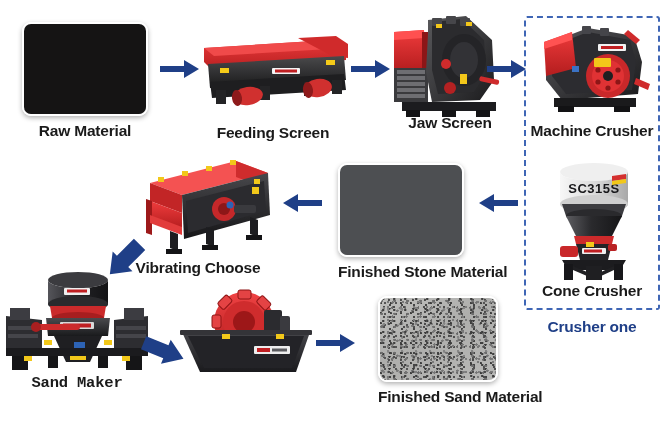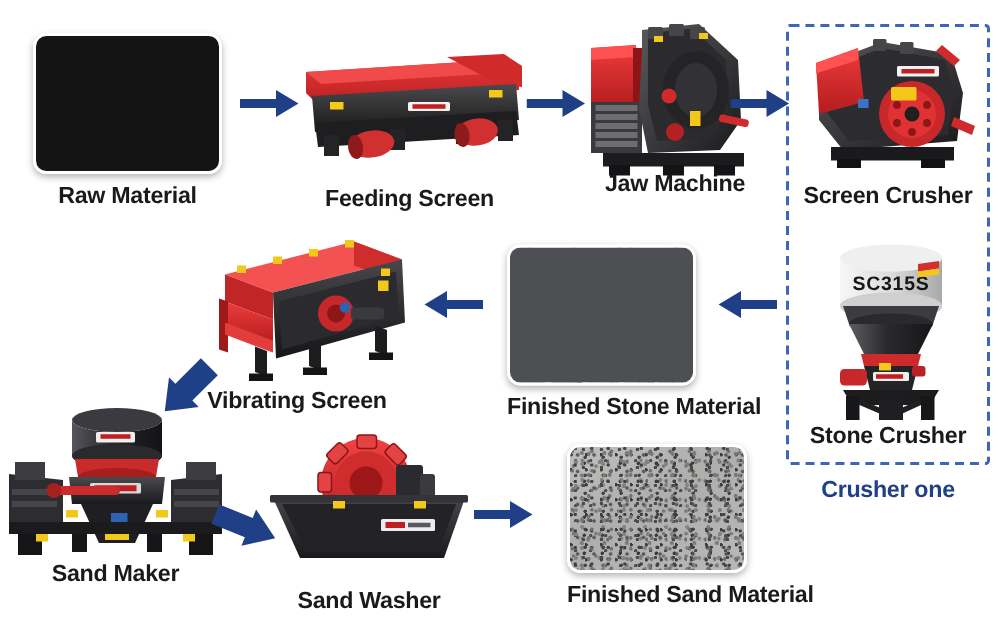--- a/index.html
+++ b/index.html
@@ -234,21 +234,21 @@
         <rect x="72" y="60" width="7" height="10" fill="#f3c71a"></rect>
         <rect x="48" y="10" width="6" height="4" fill="#f3c71a"></rect>
         <rect x="78" y="8" width="6" height="4" fill="#f3c71a"></rect>
 
         <rect x="14" y="88" width="94" height="9" fill="#1c1c1f"></rect>
         <rect x="18" y="96" width="14" height="7" fill="#141416"></rect>
         <rect x="54" y="96" width="14" height="7" fill="#141416"></rect>
         <rect x="88" y="96" width="14" height="7" fill="#141416"></rect>
       </svg>
     </div>
-    <div class="label" style="top:100px;">Jaw Machine</div>
+    <div class="label" style="top:100px;">Jaw Screen</div>
   </div>
 
   <div class="arrow" style="left:487px; top:58px;">
     <svg width="40" height="22" viewBox="0 0 40 22">
       <path d="M0 8 H24 V2 L39 11 L24 20 V14 H0 Z" fill="#1f3f87"></path>
     </svg>
   </div>
 
   <div class="dash-box" style="left:524px; top:16px; width:136px; height:294px;"></div>
 
@@ -292,21 +292,21 @@
         <rect x="62" y="22" width="28" height="7" rx="1" fill="#f2f2f2"></rect>
         <rect x="65" y="24" width="22" height="3" fill="#c01f22"></rect>
         <rect x="58" y="36" width="17" height="9" rx="1" fill="#f3c71a"></rect>
         <rect x="36" y="44" width="7" height="6" fill="#3b72c4"></rect>
 
         <rect x="18" y="76" width="82" height="9" fill="#1a1a1c"></rect>
         <rect x="22" y="84" width="16" height="6" fill="#121214"></rect>
         <rect x="78" y="84" width="16" height="6" fill="#121214"></rect>
       </svg>
     </div>
-    <div class="label" style="top:100px;">Screen Crusher</div>
+    <div class="label" style="top:100px;">Machine Crusher</div>
   </div>
 
   <div class="node" style="left:534px; top:160px; width:118px; height:124px;text-decoration:underline;">
     <div class="mach" style="left:12px; top:0;">
       <svg width="96" height="122" viewBox="0 0 96 122">
         <defs>
           <linearGradient id="cnTop" x1="0" y1="0" x2="1" y2="0">
             <stop offset="0" stop-color="#f7f7f7"></stop>
               <stop offset="0.5" stop-color="#dcdcdc"></stop>
             <stop offset="1" stop-color="#a9a9a9"></stop>
@@ -346,21 +346,21 @@
         <rect x="18" y="104" width="9" height="16" fill="#17171a"></rect>
         <rect x="68" y="104" width="9" height="16" fill="#17171a"></rect>
         <rect x="40" y="106" width="16" height="14" fill="#1f1f22"></rect>
         <path d="M27 106 L41 112 L41 116 L27 110 Z" fill="#202023"></path>
         <path d="M68 106 L55 112 L55 116 L68 110 Z" fill="#202023"></path>
       </svg>
     </div>
 
   </div>
 
-  <div class="label" style="left:524px; top:282px; width:136px;">Stone Crusher</div>
+  <div class="label" style="left:524px; top:282px; width:136px;">Cone Crusher</div>
 
   <div class="choose" style="left:524px; top:318px; width:136px;">Crusher one</div>
 
   <div class="arrow" style="left:478px; top:192px;">
     <svg width="40" height="22" viewBox="0 0 40 22">
       <path d="M40 8 H16 V2 L1 11 L16 20 V14 H40 Z" fill="#1f3f87"></path>
     </svg>
   </div>
 
   <div class="node" style="left:338px; top:163px; width:126px; height:94px;text-decoration:underline;">
@@ -471,21 +471,21 @@
         <rect x="134" y="32" width="7" height="7" fill="#f2c81a"></rect>
 
         <polygon points="52,76 60,79 60,96 52,93" fill="#1d1d20"></polygon>
         <polygon points="88,72 96,75 96,92 88,89" fill="#1d1d20"></polygon>
         <polygon points="132,62 140,65 140,82 132,79" fill="#1d1d20"></polygon>
         <rect x="48" y="94" width="16" height="5" fill="#141416"></rect>
         <rect x="84" y="90" width="16" height="5" fill="#141416"></rect>
         <rect x="128" y="80" width="16" height="5" fill="#141416"></rect>
       </svg>
     </div>
-    <div class="label" style="top:104px;">Vibrating Screen</div>
+    <div class="label" style="top:104px;">Vibrating Choose</div>
   </div>
 
   <div class="arrow" style="left:100px; top:238px;">
     <svg width="48" height="44" viewBox="0 0 48 44">
       <g transform="rotate(135 24 22)">
         <path d="M2 14 H26 V8 L44 22 L26 36 V30 H2 Z" fill="#1f3f87"></path>
       </g>
     </svg>
   </div>
 
@@ -540,21 +540,21 @@
         <rect x="46" y="86" width="10" height="12" fill="#161618"></rect>
         <rect x="96" y="86" width="10" height="12" fill="#161618"></rect>
 
         <rect x="42" y="70" width="8" height="5" fill="#f2c81a"></rect>
         <rect x="102" y="70" width="8" height="5" fill="#f2c81a"></rect>
         <rect x="22" y="86" width="8" height="5" fill="#f2c81a"></rect>
         <rect x="120" y="86" width="8" height="5" fill="#f2c81a"></rect>
         <rect x="72" y="72" width="11" height="6" fill="#2d63b5"></rect>
       </svg>
     </div>
-    <div class="label" style="top:104px;">Sand Maker</div>
+    <div class="label" style="top:104px;font-family:Liberation Mono, monospace;">Sand Maker</div>
   </div>
 
   <div class="arrow" style="left:140px; top:330px;">
     <svg width="48" height="42" viewBox="0 0 48 42">
       <g transform="rotate(22 24 21)">
         <path d="M2 14 H26 V8 L45 21 L26 34 V28 H2 Z" fill="#1f3f87"></path>
       </g>
     </svg>
   </div>
 
@@ -595,21 +595,20 @@
         <rect x="4" y="42" width="132" height="5" rx="1" fill="#343438"></rect>
 
         <rect x="78" y="58" width="36" height="8" rx="1" fill="#ededed"></rect>
         <rect x="81" y="60" width="13" height="4" fill="#c01f22"></rect>
         <rect x="96" y="60.5" width="15" height="3" fill="#5a5a5e"></rect>
 
         <rect x="46" y="46" width="8" height="5" fill="#f2c81a"></rect>
         <rect x="100" y="46" width="8" height="5" fill="#f2c81a"></rect>
       </svg>
     </div>
-    <div class="label" style="top:104px;">Sand Washer</div>
   </div>
 
   <div class="arrow" style="left:316px; top:332px;">
     <svg width="40" height="22" viewBox="0 0 40 22">
       <path d="M0 8 H24 V2 L39 11 L24 20 V14 H0 Z" fill="#1f3f87"></path>
     </svg>
   </div>
 
   <div class="node" style="left:378px; top:296px; width:120px; height:86px;">
     <div class="photo" style="left:0; top:0; width:120px; height:86px;">

